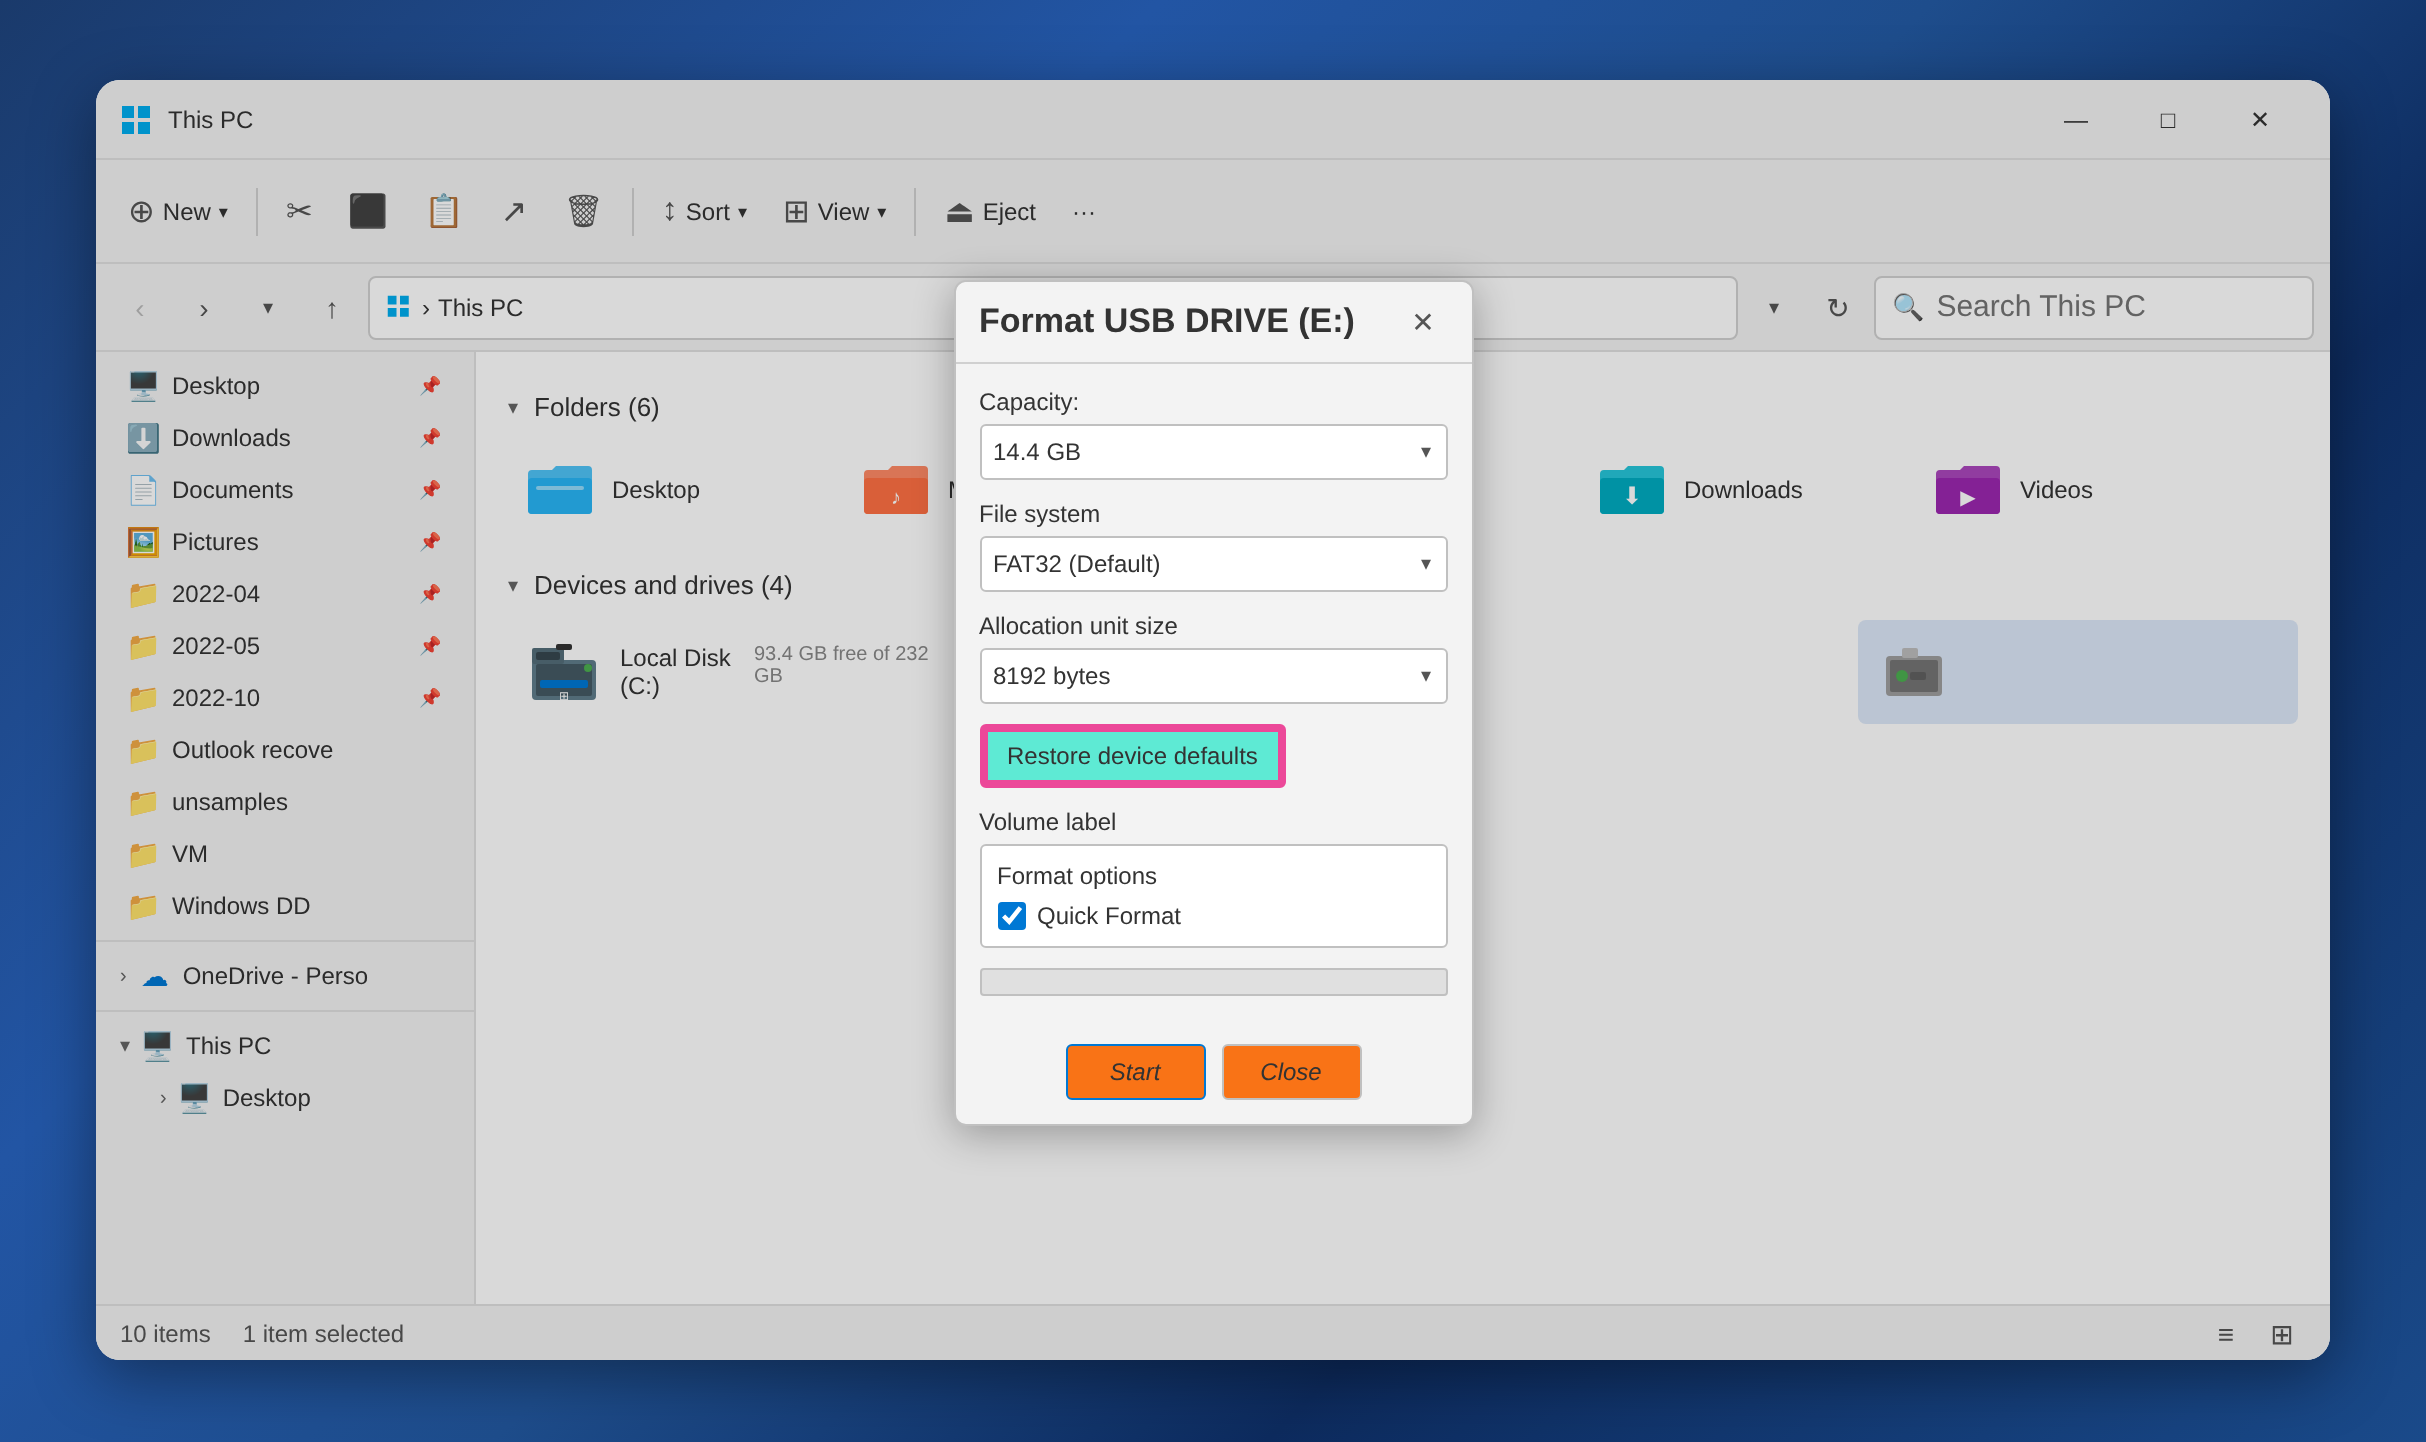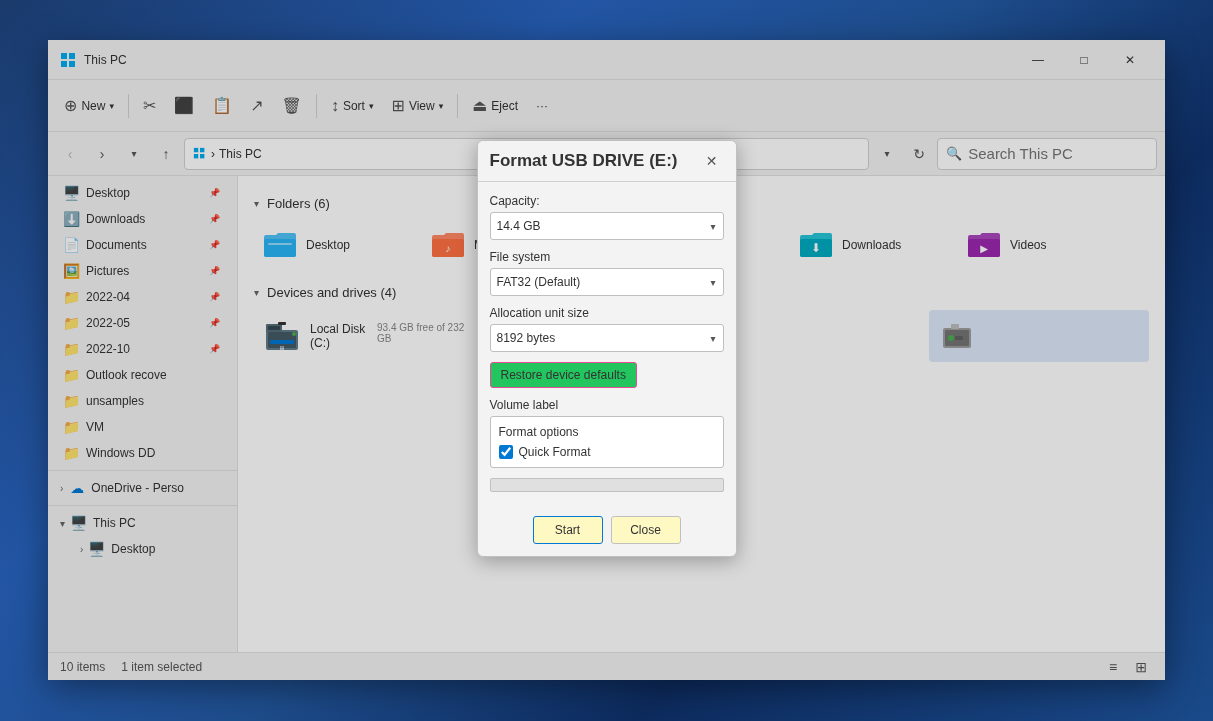--- a/index.html
+++ b/index.html
@@ -13,21 +13,21 @@
       position: relative;
     }
     
     .window {
       position: absolute;
       top: 40px;
       left: 48px;
       width: 1117px;
       height: 640px;
       background: #f3f3f3;
-      border-radius: 0;
+      border-radius: 12px;
       box-shadow: 0 8px 32px rgba(0,0,0,0.4);
       display: flex;
       flex-direction: column;
       overflow: hidden;
     }
     
     .title-bar {
       background: #f3f3f3;
       height: 40px;
       display: flex;
@@ -393,22 +393,22 @@
     .select-arrow {
       position: absolute;
       right: 8px;
       top: 50%;
       transform: translateY(-50%);
       pointer-events: none;
       font-size: 10px;
       color: #555;
     }
     .restore-btn {
-      border: 1px solid #ec4899;
-      background: #22c55e;
+      border: 4px solid #ec4899;
+      background: #5eead4;
       border-radius: 3px;
       padding: 5px 10px;
       font-size: 12px;
       cursor: pointer;
       color: #333;
       margin-bottom: 10px;
     }
     .volume-label-input {
       width: 100%;
       height: 28px;
@@ -455,25 +455,26 @@
       display: flex;
       justify-content: center;
       gap: 8px;
       padding: 0 12px 12px;
     }
     .dialog-btn {
       min-width: 70px;
       height: 28px;
       border: 1px solid #c0c0c0;
       border-radius: 3px;
-      background: #fef9c3;
+      background: #f97316;
       font-size: 12px;
       cursor: pointer;
       color: #333;
       padding: 0 12px;
+      font-style: italic;
     }
     .dialog-btn.primary {
       border-color: #0078d4;
       color: #333;
     }
 
     
     .usb-drive-item {
       display: flex;
       align-items: center;

